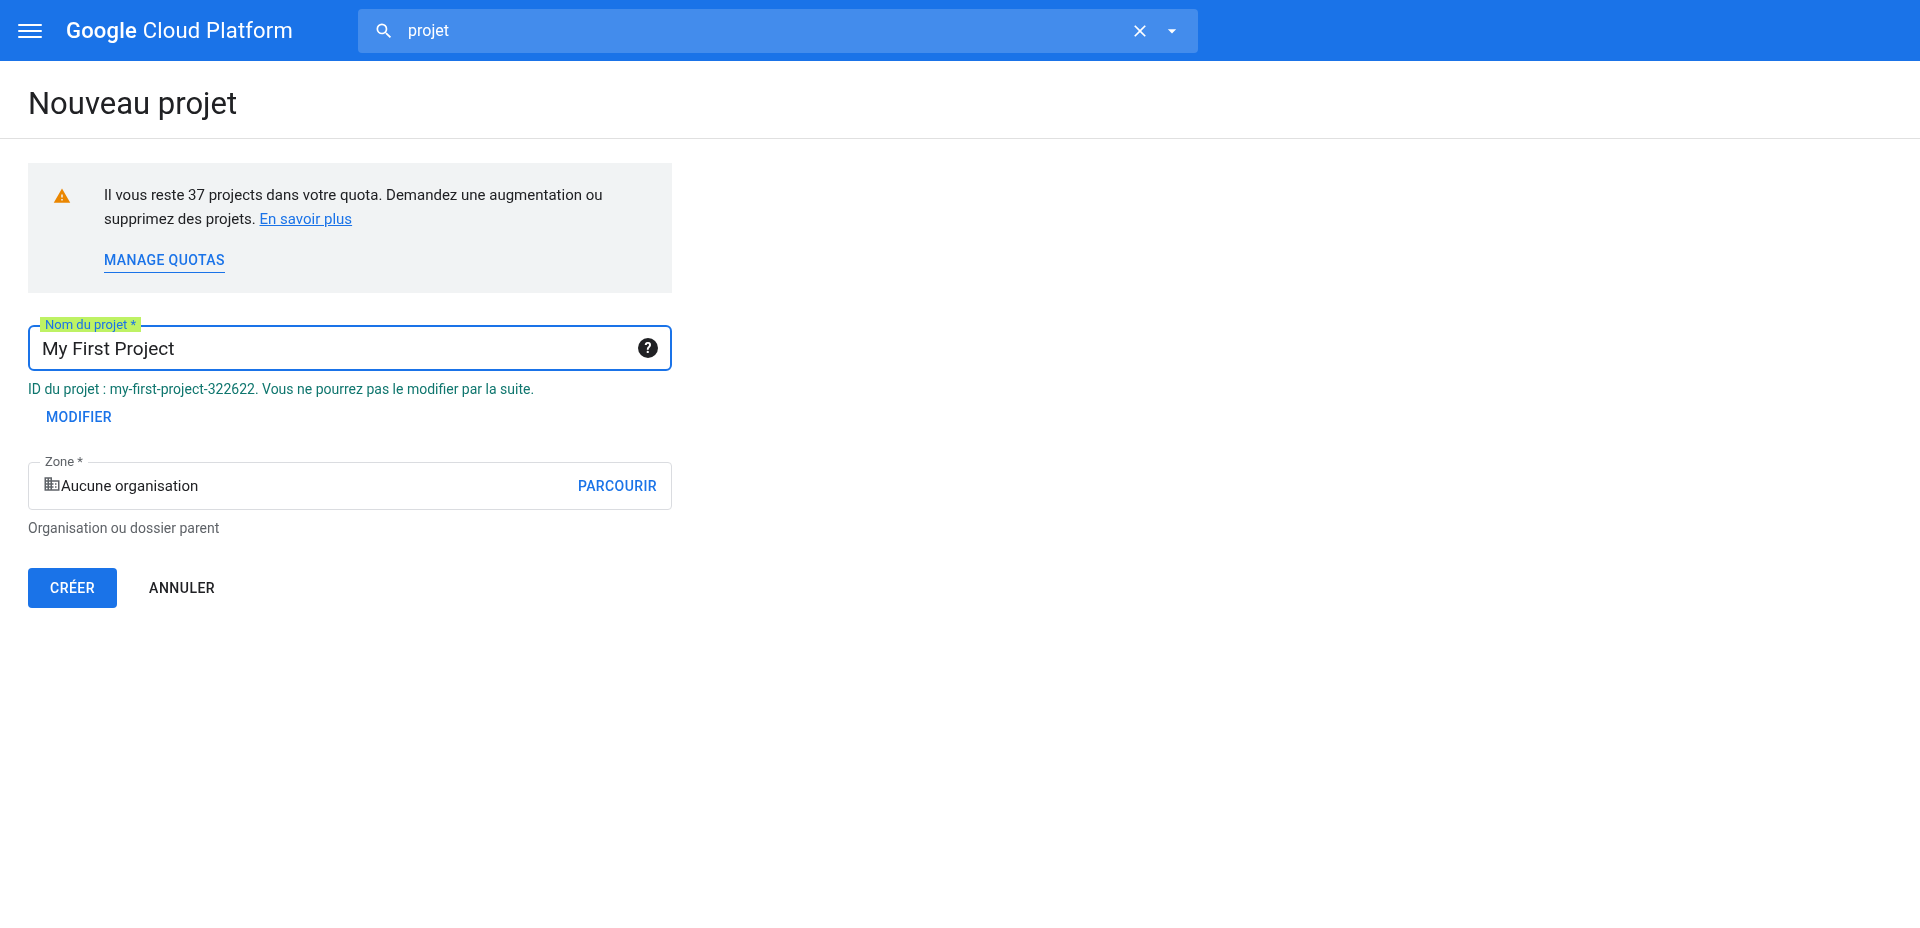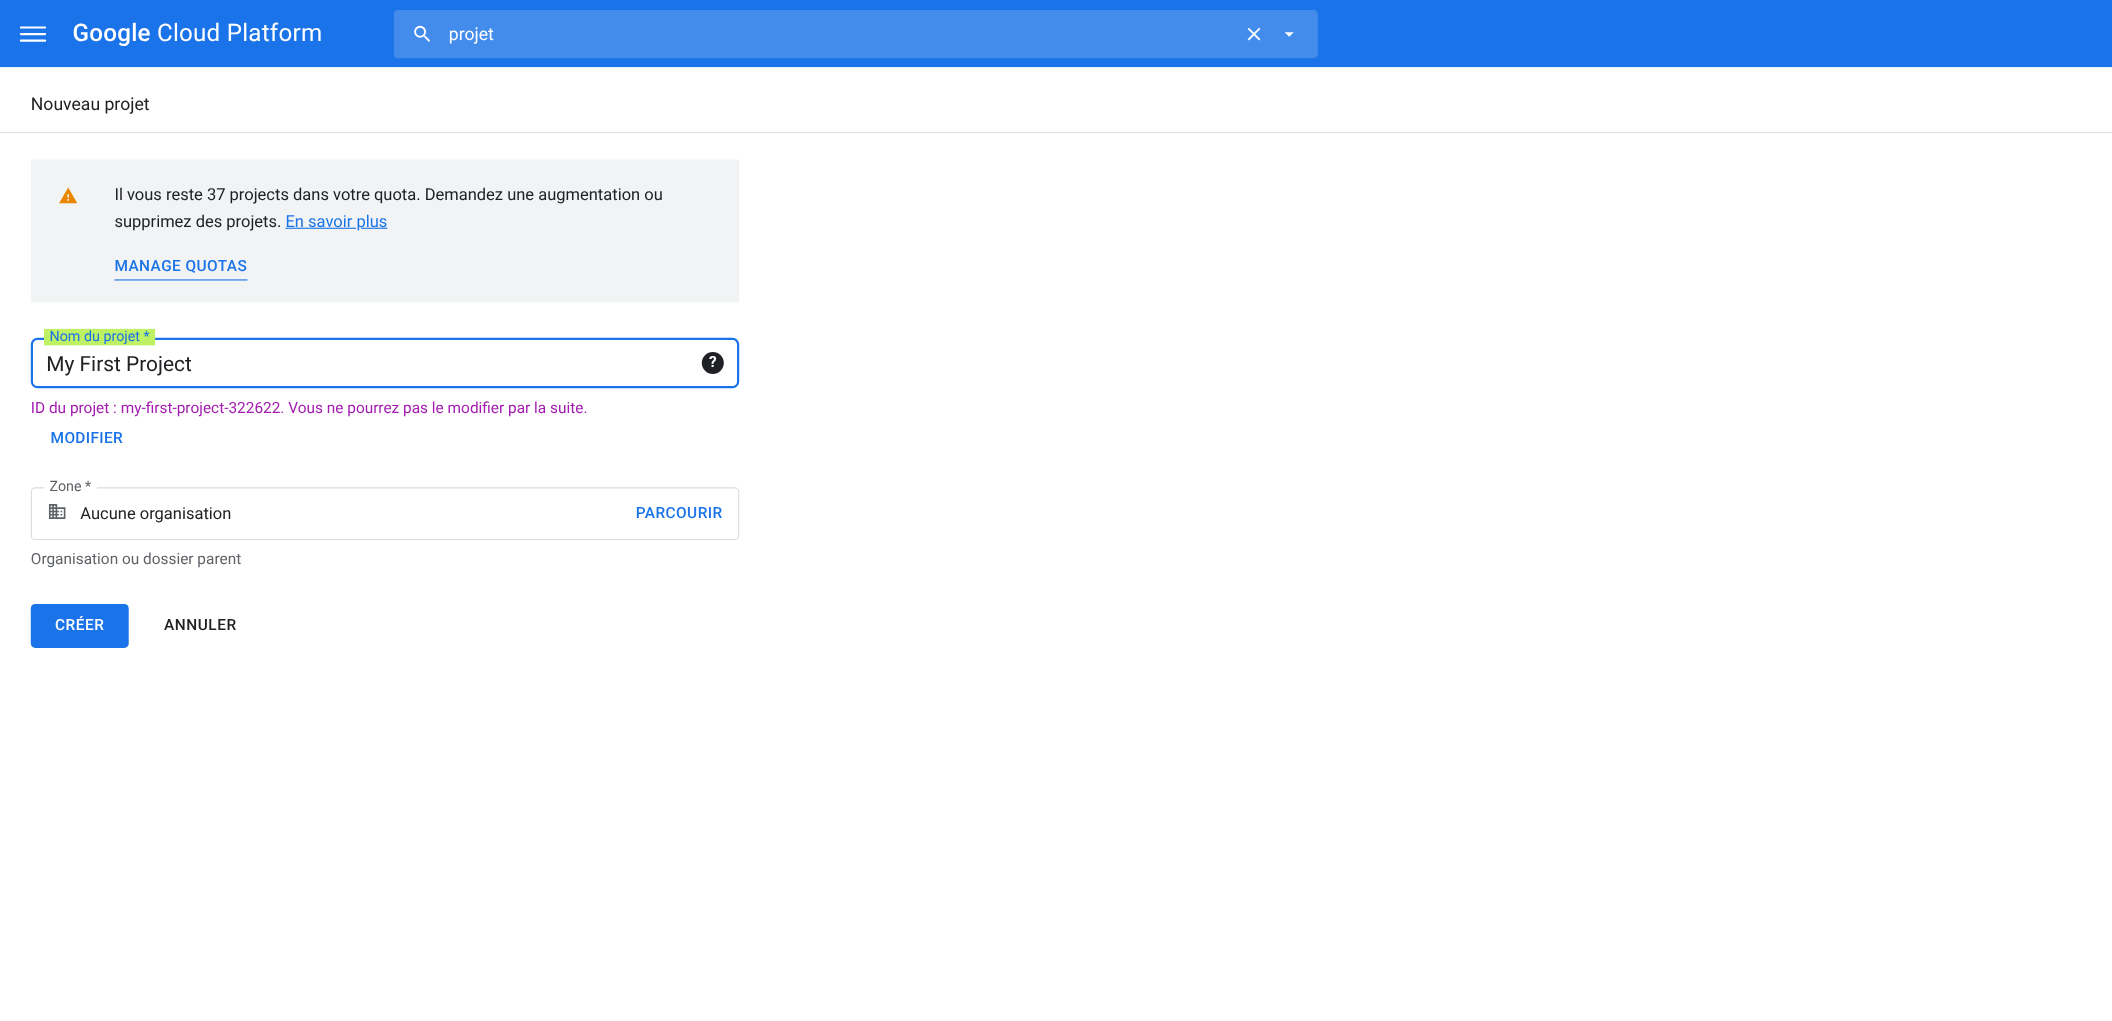--- a/index.html
+++ b/index.html
@@ -58,21 +58,21 @@
     background: #90b4e0;
     display: flex; align-items: center; justify-content: center;
   }
   .avatar svg { width: 28px; height: 28px; fill: #fff; }
 
   
   .title-bar {
     padding: 24px 28px 16px 28px;
     border-bottom: 1px solid #e0e0e0;
   }
-  .title-bar h1 { font-size: 16px; font-weight: 400; color: #202124; }
+  .title-bar h1 { font-size: 31px; font-weight: 400; color: #202124; }
 
   
   .content { padding: 24px 28px; max-width: 700px; }
 
   .notice {
     background: #f1f3f4;
     padding: 20px 24px 20px 24px;
     display: flex;
     gap: 32px;
     margin-bottom: 32px;
@@ -121,21 +121,21 @@
     color: #202124;
     background: transparent;
   }
   .field-help-icon {
     width: 20px; height: 20px; border-radius: 50%;
     background: #202124; color: #fff;
     display: flex; align-items: center; justify-content: center;
     font-size: 14px; font-weight: 700;
     cursor: pointer;
   }
-  .hint { font-size: 14px; color: #a21caf; margin-top: 10px; }
+  .hint { font-size: 14px; color: #0f766e; margin-top: 10px; }
   .modify-link {
     display: inline-block;
     margin-top: 12px;
     margin-left: 18px;
     color: #1a73e8;
     font-weight: 500;
     font-size: 14px;
     letter-spacing: 0.3px;
     cursor: pointer;
   }
@@ -150,21 +150,20 @@
     font-size: 13px;
     color: #5f6368;
   }
   .zone-box {
     border: 1px solid #dadce0;
     border-radius: 4px;
     height: 48px;
     display: flex;
     align-items: center;
     padding: 0 14px;
-    gap: 12px;
   }
   .org-icon svg { width: 18px; height: 18px; fill: #5f6368; }
   .zone-value { flex: 1; font-size: 15px; color: #202124; }
   .browse-btn {
     color: #1a73e8;
     font-weight: 500;
     font-size: 14px;
     letter-spacing: 0.4px;
     cursor: pointer;
     background: none; border: none;

